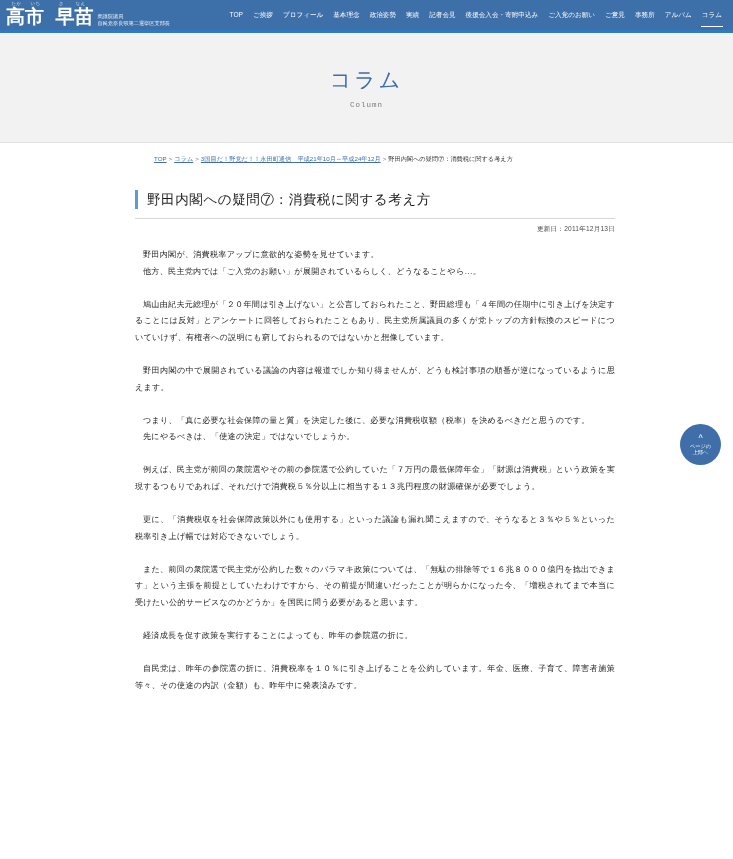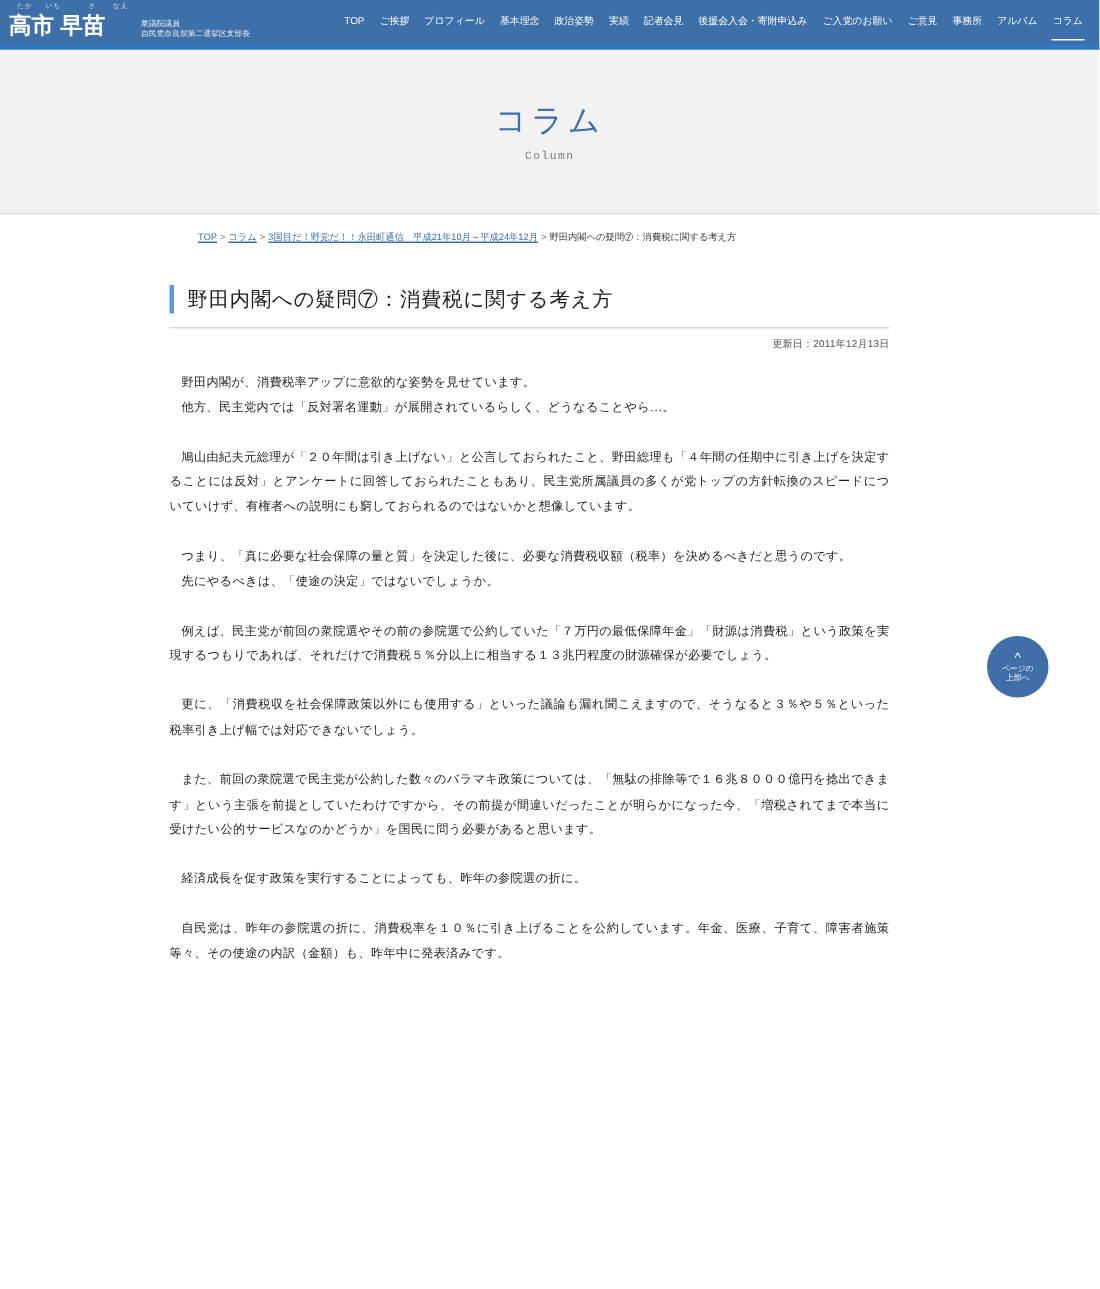--- a/index.html
+++ b/index.html
@@ -33,25 +33,25 @@
     font-size: 4.5px;
     letter-spacing: 0.5px;
     line-height: 6px;
     padding-left: 1px;
     font-family: "Liberation Sans", sans-serif;
   }
   .brand-ruby span { width: 19px; text-align: center; }
   .brand-ruby span.gap { width: 7px; }
   .brand-name {
     color: #ffffff;
-    font-size: 15px;
+    font-size: 19px;
     font-weight: bold;
     line-height: 22px;
     letter-spacing: 0px;
-    font-family: Liberation Sans, sans-serif;
+    font-family: Liberation Mono, monospace;
     white-space: nowrap;
   }
   .brand-sub {
     display: flex;
     flex-direction: column;
     justify-content: flex-end;
     color: #e8f0f8;
     font-size: 5.2px;
     line-height: 7px;
     padding-left: 4px;
@@ -111,20 +111,21 @@
     letter-spacing: 1px;
     margin-top: 7px;
     font-family: Liberation Mono, monospace;
   }
 
   
   .content {
     width: 706px;
     padding: 0 0 0 0;
     position: relative;
+    margin-left: 22px;
   }
 
   .breadcrumb {
     font-size: 6.2px;
     color: #4a4a4a;
     padding: 11px 0 0 132px;
     line-height: 10px;
     font-family: "Liberation Sans", sans-serif;
     white-space: nowrap;
     overflow: hidden;
@@ -264,24 +265,27 @@
     <div class="article-head">
       <div class="bar"></div>
       <h2>野田内閣への疑問⑦：消費税に関する考え方</h2>
     </div>
 
     <div class="article-date">更新日：2011年12月13日</div>
 
     <div class="article-body" id="article-body">
         <p>
           <span class="line indent">野田内閣が、消費税率アップに意欲的な姿勢を見せています。</span>
-          <span class="line indent">他方、民主党内では「反対署名運動」が展開されているらしく、どうなることやら…。</span>
+          <span class="line indent">他方、民主党内では「ご入党のお願い」が展開されているらしく、どうなることやら…。</span>
         </p>
         <p>
           <span class="line indent">鳩山由紀夫元総理が「２０年間は引き上げない」と公言しておられたこと、野田総理も「４年間の任期中に引き上げを決定することには反対」とアンケートに回答しておられたこともあり、民主党所属議員の多くが党トップの方針転換のスピードについていけず、有権者への説明にも窮しておられるのではないかと想像しています。</span>
+        </p>
+        <p>
+          <span class="line indent">野田内閣の中で展開されている議論の内容は報道でしか知り得ませんが、どうも検討事項の順番が逆になっているように思えます。</span>
         </p>
         <p>
           <span class="line indent">つまり、「真に必要な社会保障の量と質」を決定した後に、必要な消費税収額（税率）を決めるべきだと思うのです。</span>
           <span class="line indent">先にやるべきは、「使途の決定」ではないでしょうか。</span>
         </p>
         <p>
           <span class="line indent">例えば、民主党が前回の衆院選やその前の参院選で公約していた「７万円の最低保障年金」「財源は消費税」という政策を実現するつもりであれば、それだけで消費税５％分以上に相当する１３兆円程度の財源確保が必要でしょう。</span>
         </p>
         <p>
           <span class="line indent">更に、「消費税収を社会保障政策以外にも使用する」といった議論も漏れ聞こえますので、そうなると３％や５％といった税率引き上げ幅では対応できないでしょう。</span>

